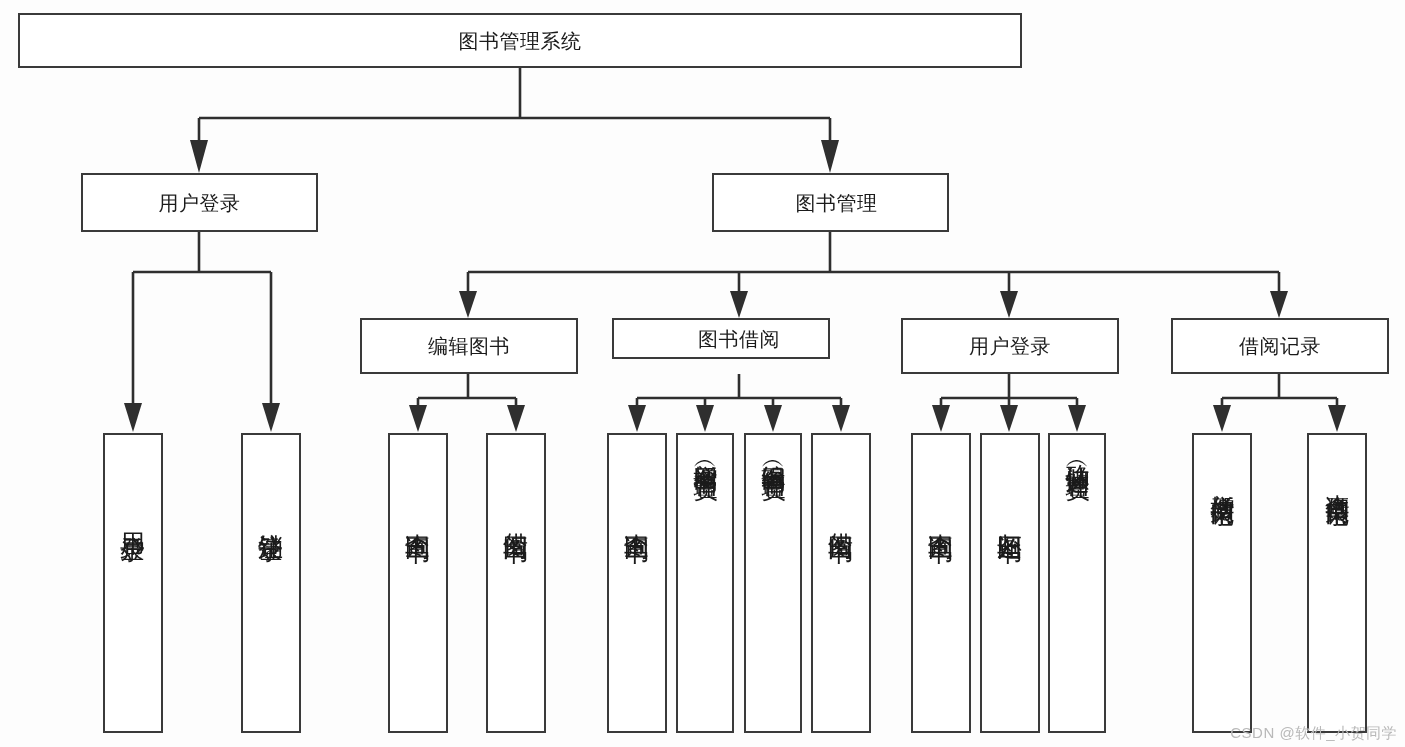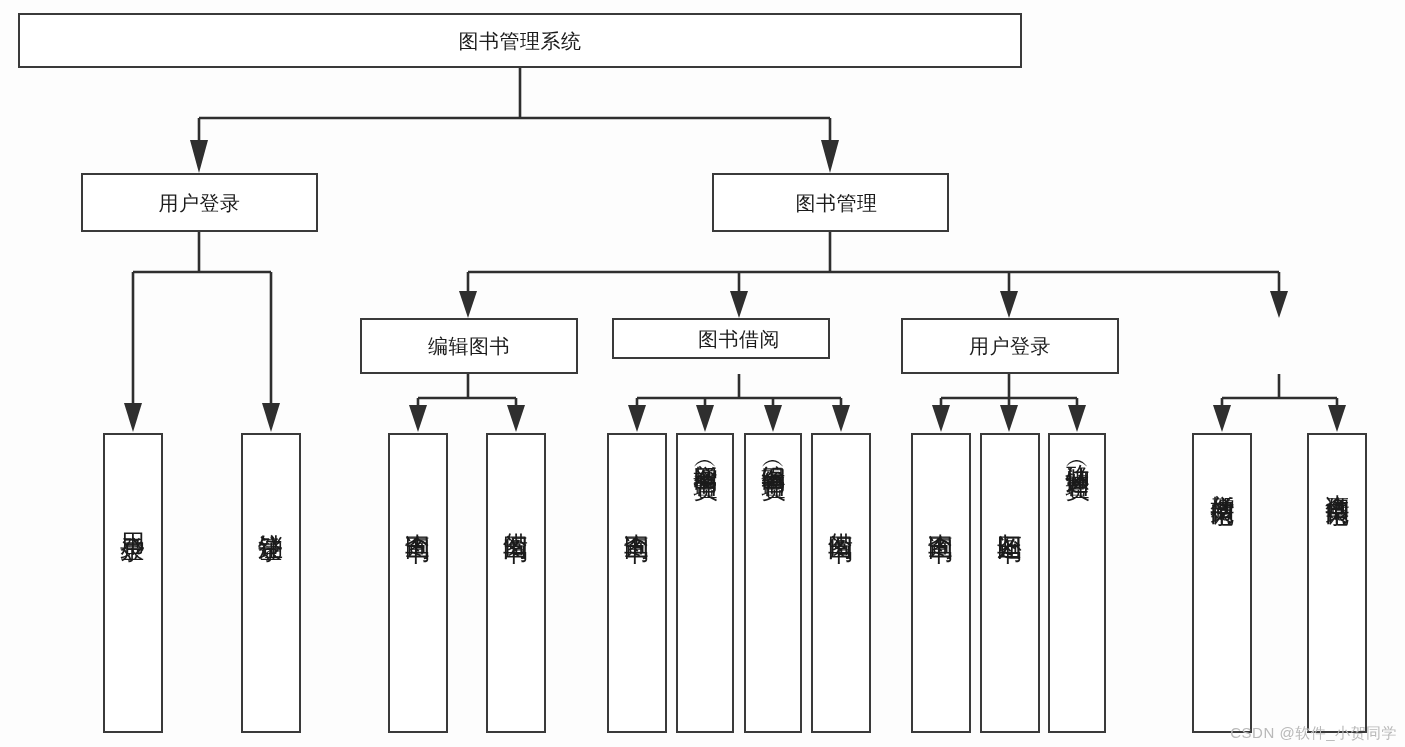--- a/index.html
+++ b/index.html
@@ -157,20 +157,23 @@
 
   <div class="node horiz" style="left:360px; top:318px; width:218px; height:56px;">
     <span class="label">编辑图书</span>
   </div>
   <div class="node horiz" style="left:612px; top:318px; width:218px; height:41px;padding-left:36px;">
     <span class="label">图书借阅</span>
   </div>
   <div class="node horiz" style="left:901px; top:318px; width:218px; height:56px;">
     <span class="label">用户登录</span>
   </div>
+  <div class="node horiz" style="left:1171px; top:318px; width:218px; height:56px;">
+    <span class="label">借阅记录</span>
+  </div>
 
   <div class="node vert" style="left:103px; top:433px; width:60px; height:300px; padding-top:78px;">
     <span class="label">用户登录</span>
   </div>
   <div class="node vert" style="left:241px; top:433px; width:60px; height:300px; padding-top:78px;">
     <span class="label">注销登录</span>
   </div>
 
   <div class="node vert" style="left:388px; top:433px; width:60px; height:300px; padding-top:78px;">
     <span class="label">查询图书</span>

